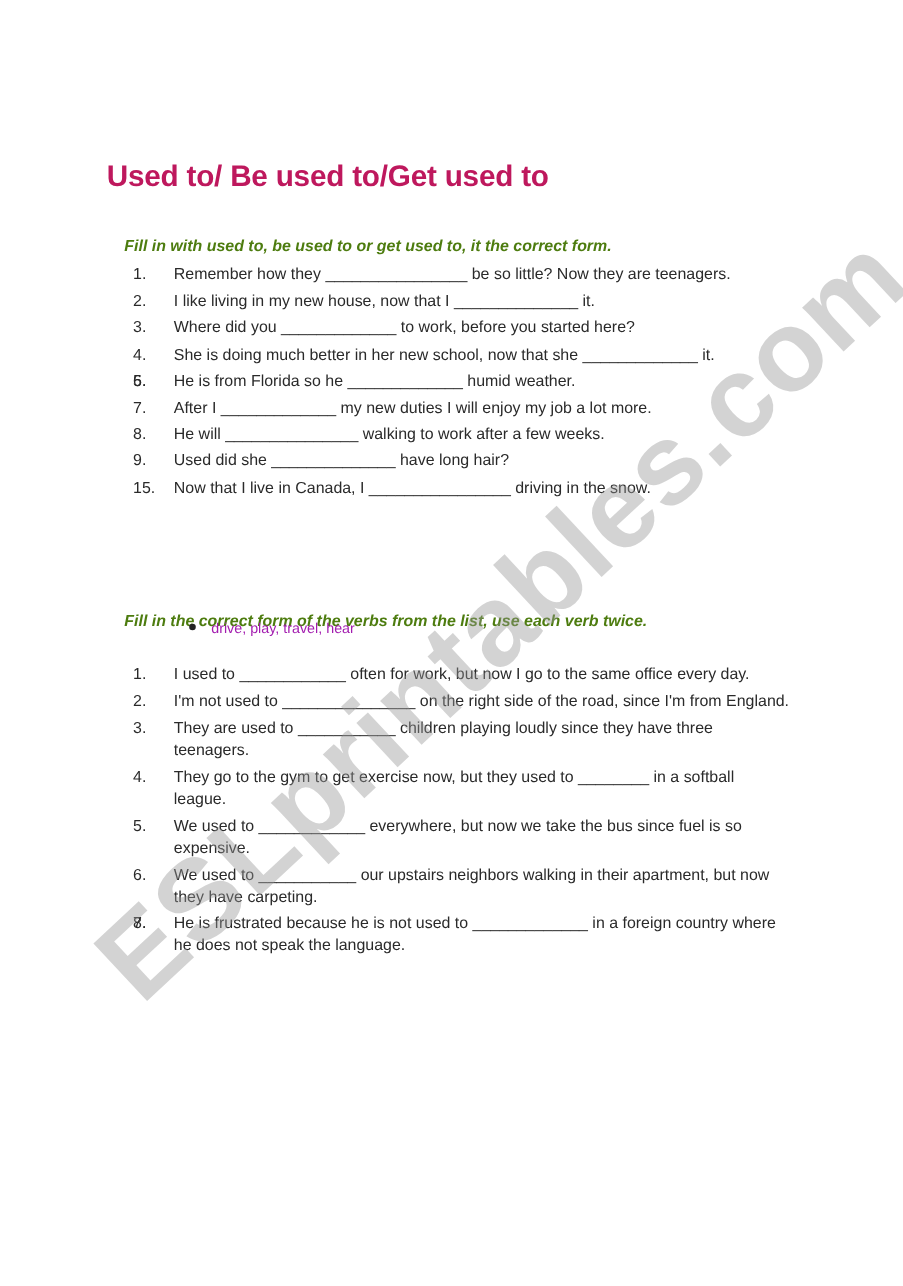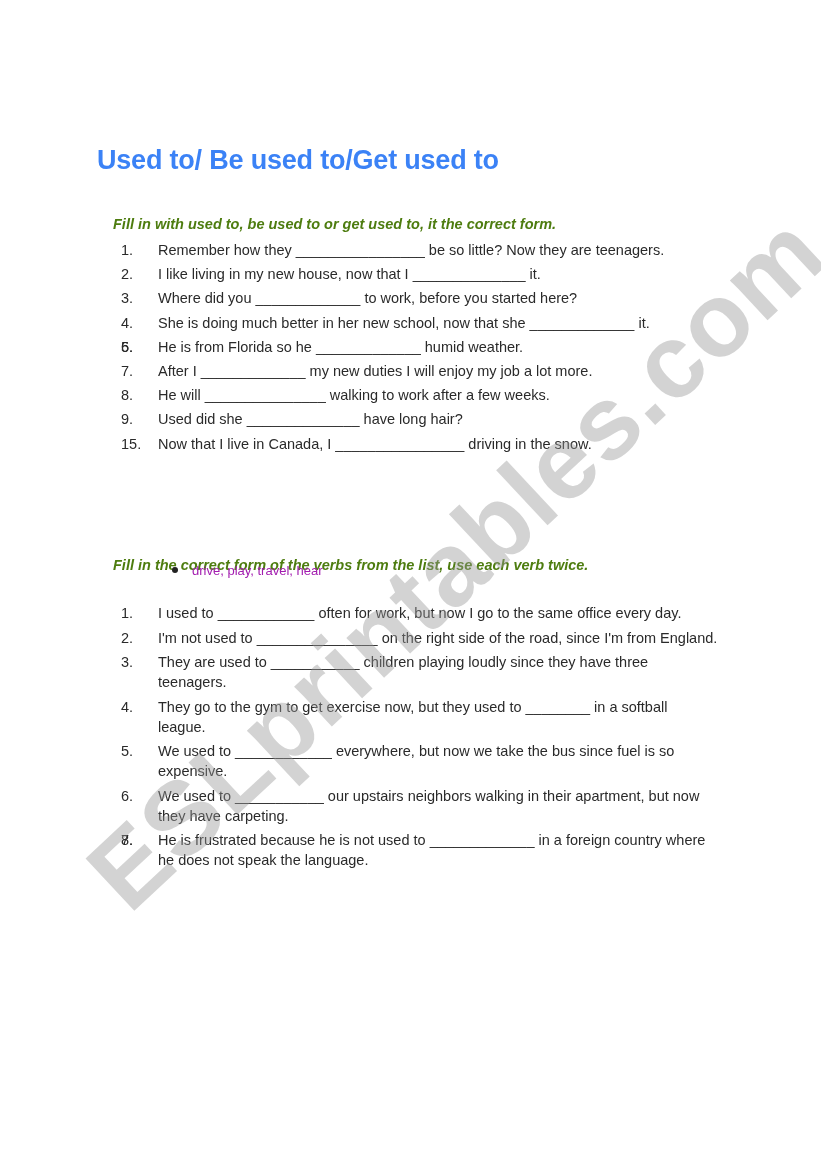--- a/index.html
+++ b/index.html
@@ -20,21 +20,21 @@
       left: 0; top: 0;
       width: 821px; height: 1169px;
       background: #ffffff;
     }
     .title {
       position: absolute;
       left: 97px;
       top: 145px;
       font-size: 27px;
       font-weight: bold;
-      color: #3b82f6;
+      color: #be185d;
       letter-spacing: -0.2px;
       margin: 0;
     }
     .instruction {
       position: absolute;
       left: 97px;
       font-size: 14.5px;
       font-weight: bold;
       font-style: italic;
       color: #4d7c0f;

